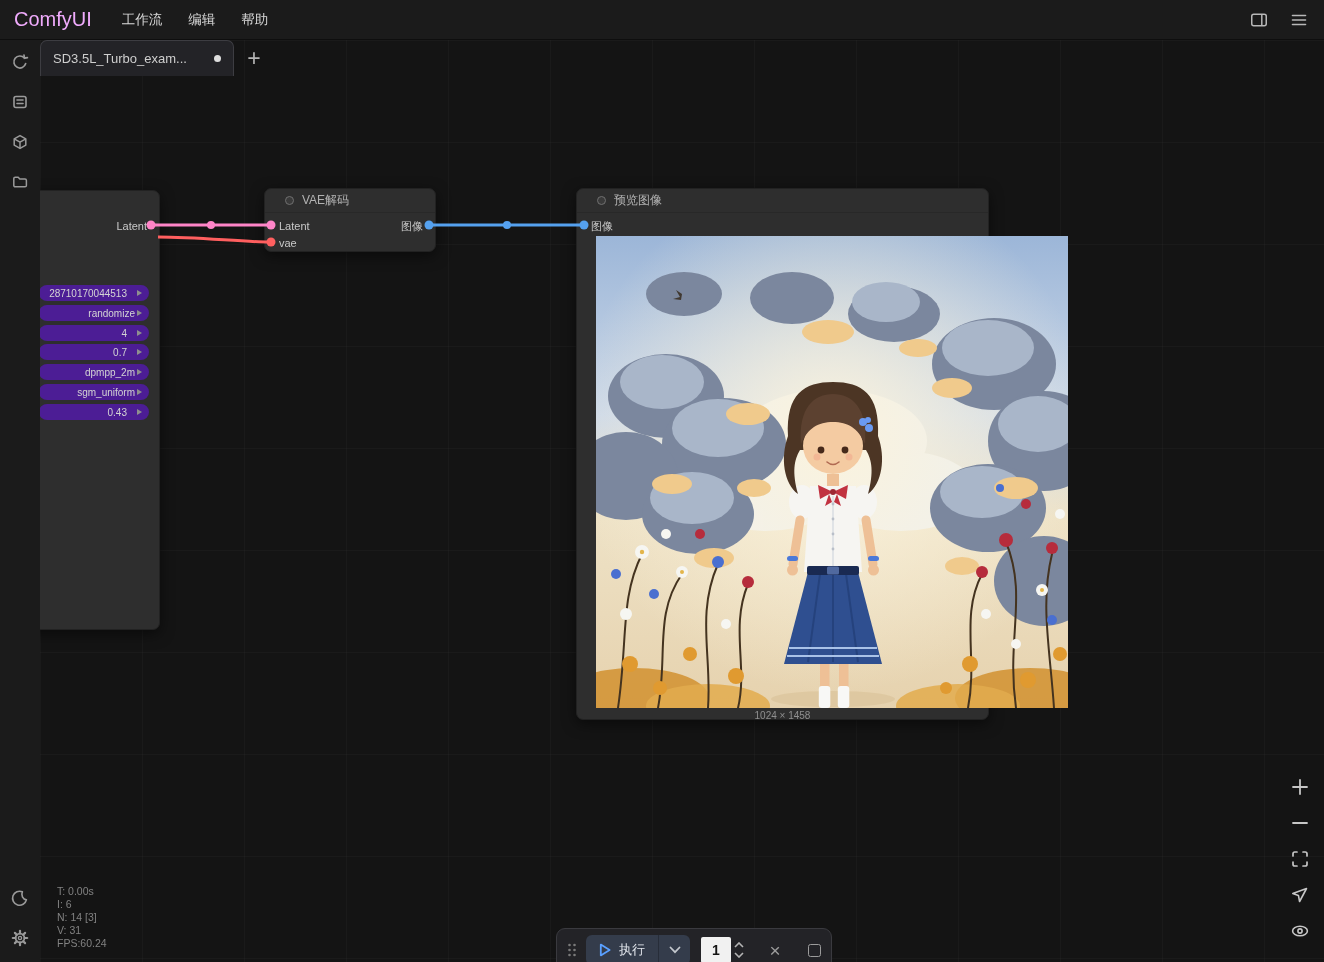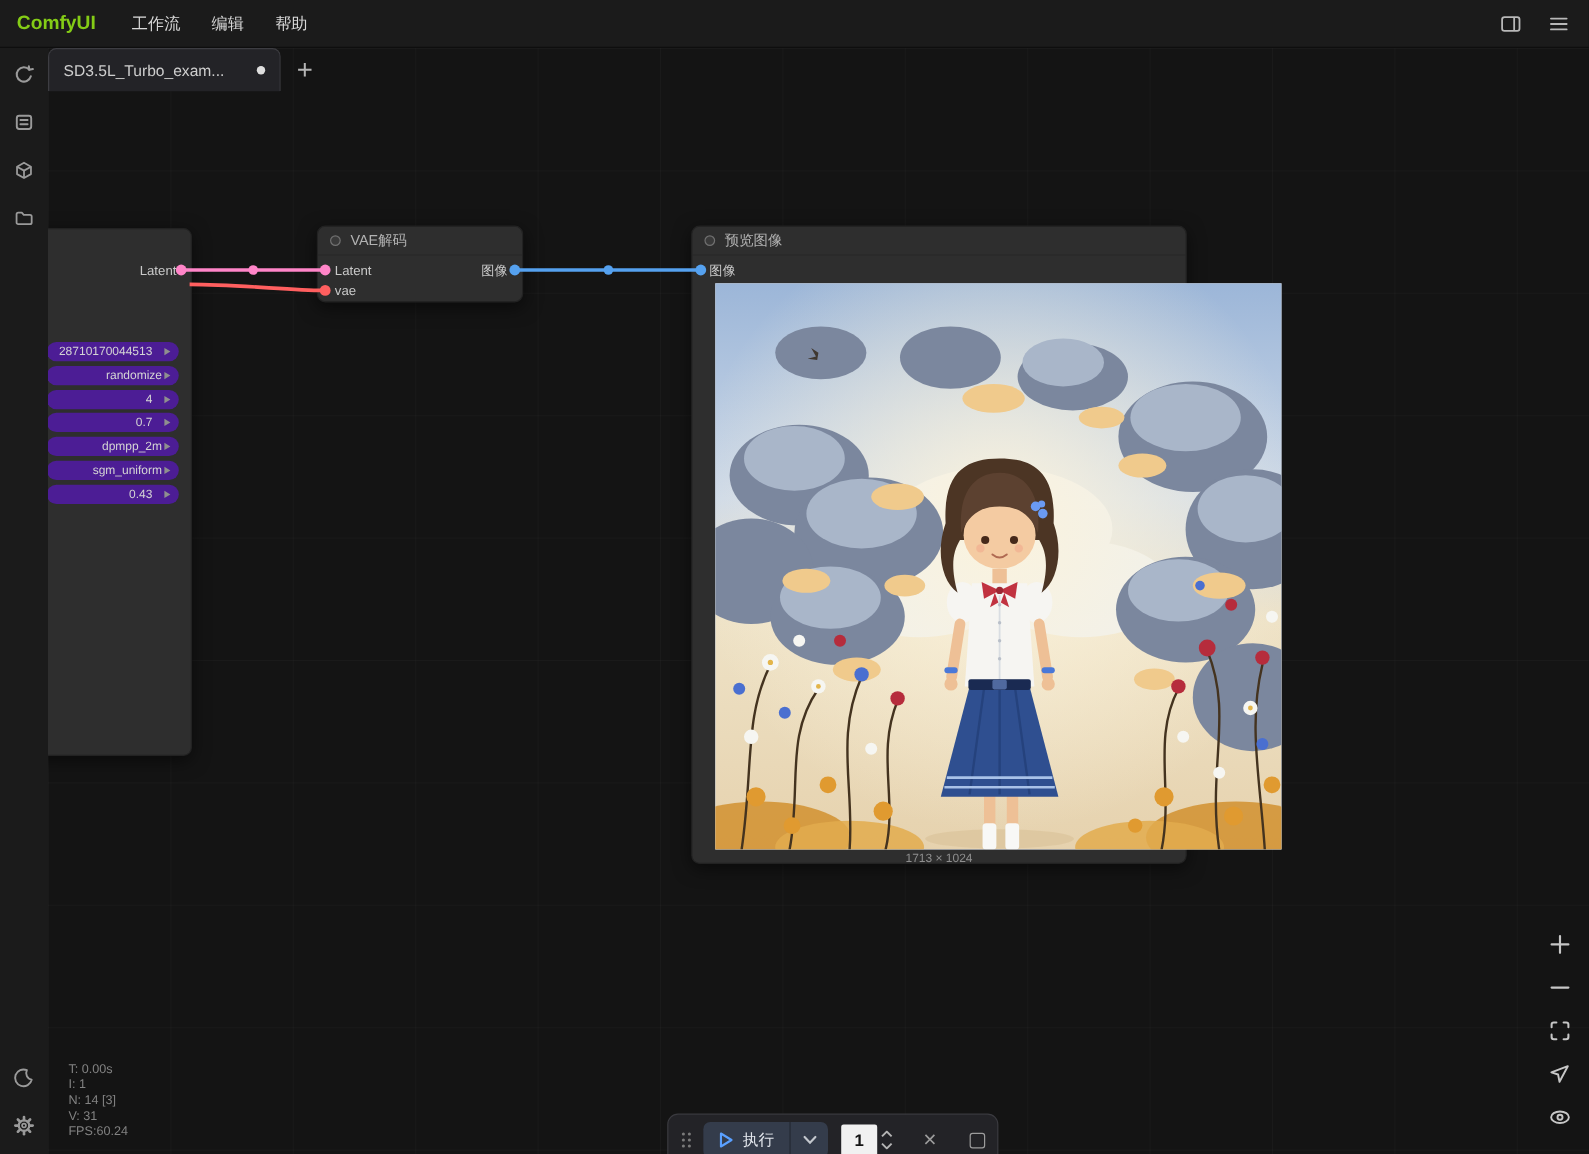--- a/index.html
+++ b/index.html
@@ -2,21 +2,21 @@
 <html><head>
 <meta charset="utf-8">
 <style>
   html,body{margin:0;padding:0;width:1324px;height:962px;overflow:hidden;background:#141414;
     font-family:"Liberation Sans","DejaVu Sans",sans-serif;}
   *{box-sizing:border-box;user-select:none}
 
   
   .menubar{position:absolute;left:0;top:0;right:0;height:40px;background:#1b1b1b;
     border-bottom:1px solid #0e0e0e;display:flex;align-items:center;z-index:40}
-  .logo{color:#84cc16;font-size:16px;font-weight:bold;padding:0 17px 0 14px}
+  .logo{color:#f0abfc;font-size:20px;font-weight:normal;padding:0 17px 0 14px}
   .menu-item{color:#d8d8d8;font-size:13.5px;font-weight:400;padding:0 13px;cursor:default}
   .menubar-spacer{flex:1}
   .topbar-iconbtn{width:30px;height:30px;display:flex;align-items:center;justify-content:center;
     margin-right:10px;color:#b8b8b8}
 
   
   .sidebar{position:absolute;left:0;top:40px;bottom:0;width:40px;background:#1b1b1b;
     display:flex;flex-direction:column;align-items:center;z-index:30;padding:2px 0 4px}
   .side-btn{width:40px;height:40px;display:flex;align-items:center;justify-content:center;color:#9a9a9a}
   .side-spacer{flex:1}
@@ -32,21 +32,21 @@
   .tab{width:194px;display:flex;align-items:center;background:#232327;border:1px solid #3d3d42;
     border-bottom:none;border-radius:7px 7px 0 0;padding:0 12px;color:#cecece;font-size:13px;gap:8px}
   .tab-label{white-space:nowrap;overflow:hidden;flex:1}
   .tab-dot{width:7px;height:7px;border-radius:50%;background:#dedede;flex:none}
   .newtab-btn{width:40px;display:flex;align-items:center;justify-content:center;color:#b5b5b5;
     font-size:23px;font-weight:300}
 
   
   .node{position:absolute;background:#2e2e2e;border:1px solid #222222;border-radius:7px;
     box-shadow:0 4px 14px rgba(0,0,0,.5);z-index:2}
-  .node-header{height:24px;display:flex;align-items:center;gap:8px;padding:0 10px;color:#b2b2b2;
+  .node-header{height:24px;display:flex;align-items:center;gap:8px;padding:0 20px;color:#b2b2b2;
     font-size:12px;border-bottom:1px solid #282828}
   .collapse-dot{width:9px;height:9px;border-radius:50%;background:#3a3a3a;border:1px solid #707070;flex:none}
   .port{position:absolute;font-size:11px;color:#c9c9c9;line-height:14px;height:14px;white-space:nowrap}
   .port.in{left:14px}
   .port.out{right:12px;text-align:right}
 
   .widget{position:absolute;left:12px;width:110px;height:16px;border-radius:8px;background:#4c1d95;
     display:flex;align-items:center;font-size:10px;color:#d4d4d4}
   .widget .val{flex:1;text-align:right;padding-right:22px;white-space:nowrap;overflow:hidden}
   .widget.center .val{text-align:right;padding-right:14px}
@@ -393,26 +393,26 @@
         <path d="M231 226 Q237 231 243 226" stroke="#b06a52" stroke-width="1.6" fill="none" stroke-linecap="round"></path>
         <circle cx="221" cy="221" r="3.5" fill="#f0a88a" opacity=".55"></circle>
         <circle cx="253" cy="221" r="3.5" fill="#f0a88a" opacity=".55"></circle>
         <g fill="#6a9af2">
           <circle cx="267" cy="186" r="4"></circle>
             <circle cx="273" cy="192" r="4"></circle>
             <circle cx="272" cy="184" r="3"></circle>
         </g>
       </svg>
     </div>
-    <div class="img-caption">1713 × 1024</div>
+    <div class="img-caption">1024 × 1458</div>
   </div>
 
   <div class="stats">
     <div>T: 0.00s</div>
-    <div>I: 1</div>
+    <div>I: 6</div>
     <div>N: 14 [3]</div>
     <div>V: 31</div>
     <div>FPS:60.24</div>
   </div>
 
   <div class="exec-bar">
     <span style="display:flex">
       <svg width="10" height="16" viewBox="0 0 10 16" fill="#7a7a7a">
         <circle cx="2.5" cy="3" r="1.3"></circle>
           <circle cx="7.5" cy="3" r="1.3"></circle>

